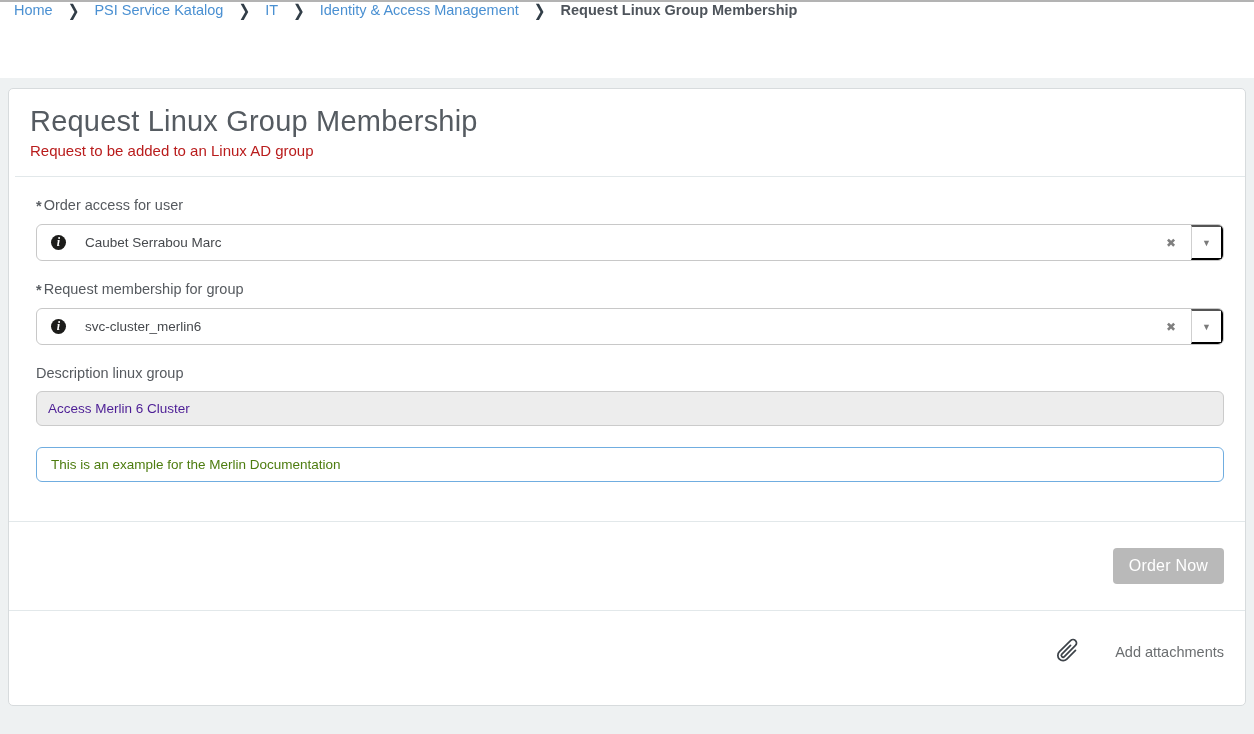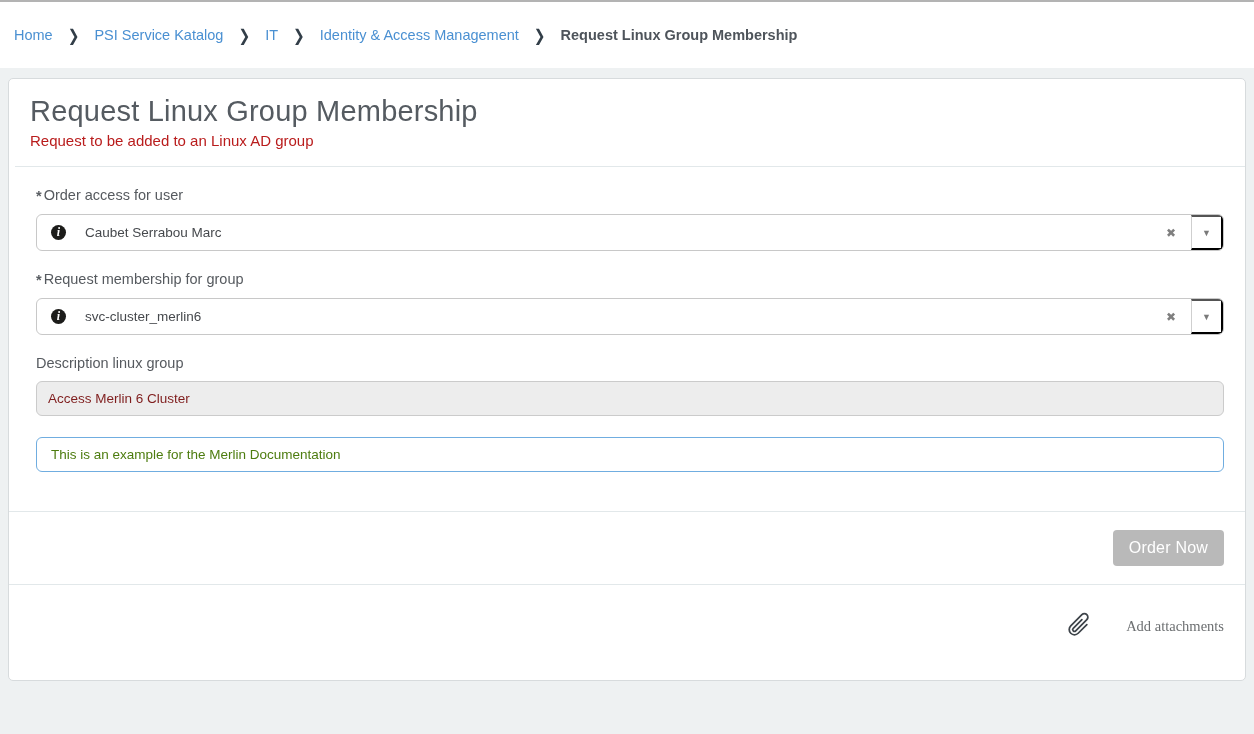--- a/index.html
+++ b/index.html
@@ -8,23 +8,23 @@
     font-family: "Liberation Sans", "DejaVu Sans", sans-serif;
     background: #eef1f2;
     color: #46494d;
     padding-bottom: 12px;
   }
 
   
   .breadcrumb-bar {
     background: #ffffff;
     border-top: 2px solid #b3b3b3;
-    height: 68px;
+    height: 78px;
     display: flex;
-    align-items: center;
+    align-items: flex-start;
     padding: 0 14px;
     margin-bottom: 10px;
   }
   .breadcrumb { display: flex; align-items: center; font-size: 14.5px; }
   .crumb-link { color: #4a90d2; text-decoration: none; cursor: pointer; }
   .crumb-sep {
     color: #323e48; font-weight: 700; font-size: 14px;
     margin: 0 15px; transform: scaleY(1.15); display: inline-block;
   }
   .crumb-current { color: #4e545b; font-weight: 700; }
@@ -73,50 +73,50 @@
     background: none; cursor: pointer;
   }
 
   .text-input {
     width: 100%; height: 35px;
     border: 1px solid #c8c8c8; border-radius: 6px;
     font-family: "Liberation Sans", "DejaVu Sans", sans-serif;
     font-size: 13.5px; color: #4d7c0f;
     padding: 0 14px; background: #fff; outline: none;
   }
-  .text-input:disabled { background: #ededed; border-color: #cbcbcb; color: #7f1d1d; padding-left: 11px; }
+  .text-input:disabled { background: #ededed; border-color: #cbcbcb; color: #4c1d95; padding-left: 11px; }
   .justification-input { border-color: #70ade0; }
 
   .field-group.desc { margin-bottom: 21px; }
   .field-group.last { margin-bottom: 0; }
 
   
   .action-row {
     border-top: 1px solid #e2e8ea;
-    padding: 18px 21px;
+    padding: 26px 21px;
     display: flex; justify-content: flex-end;
   }
   .order-btn {
     background: #b9b9b9; color: #ffffff;
     border: none; border-radius: 4px;
     font-family: "Liberation Sans", "DejaVu Sans", sans-serif;
     font-size: 16px; padding: 9px 16px;
     cursor: default; letter-spacing: 0.2px;
   }
 
   
   .attach-row {
     border-top: 1px solid #e2e8ea;
     padding: 25px 21px 38px;
     display: flex; justify-content: flex-end; align-items: center;
   }
   .attach-btn {
     display: flex; align-items: center; gap: 34px;
     background: none; border: none; cursor: pointer;
-    font-family: Liberation Serif, serif;
+    font-family: Liberation Sans, sans-serif;
     justify-content: space-between;
   }
   .paperclip { transform: rotate(45deg); color: #3e444a; }
   .attach-label { font-size: 14.5px; color: #6b6e70; }
 </style>
 </head>
 <body>
 
 <div class="breadcrumb-bar">
   <nav class="breadcrumb">

